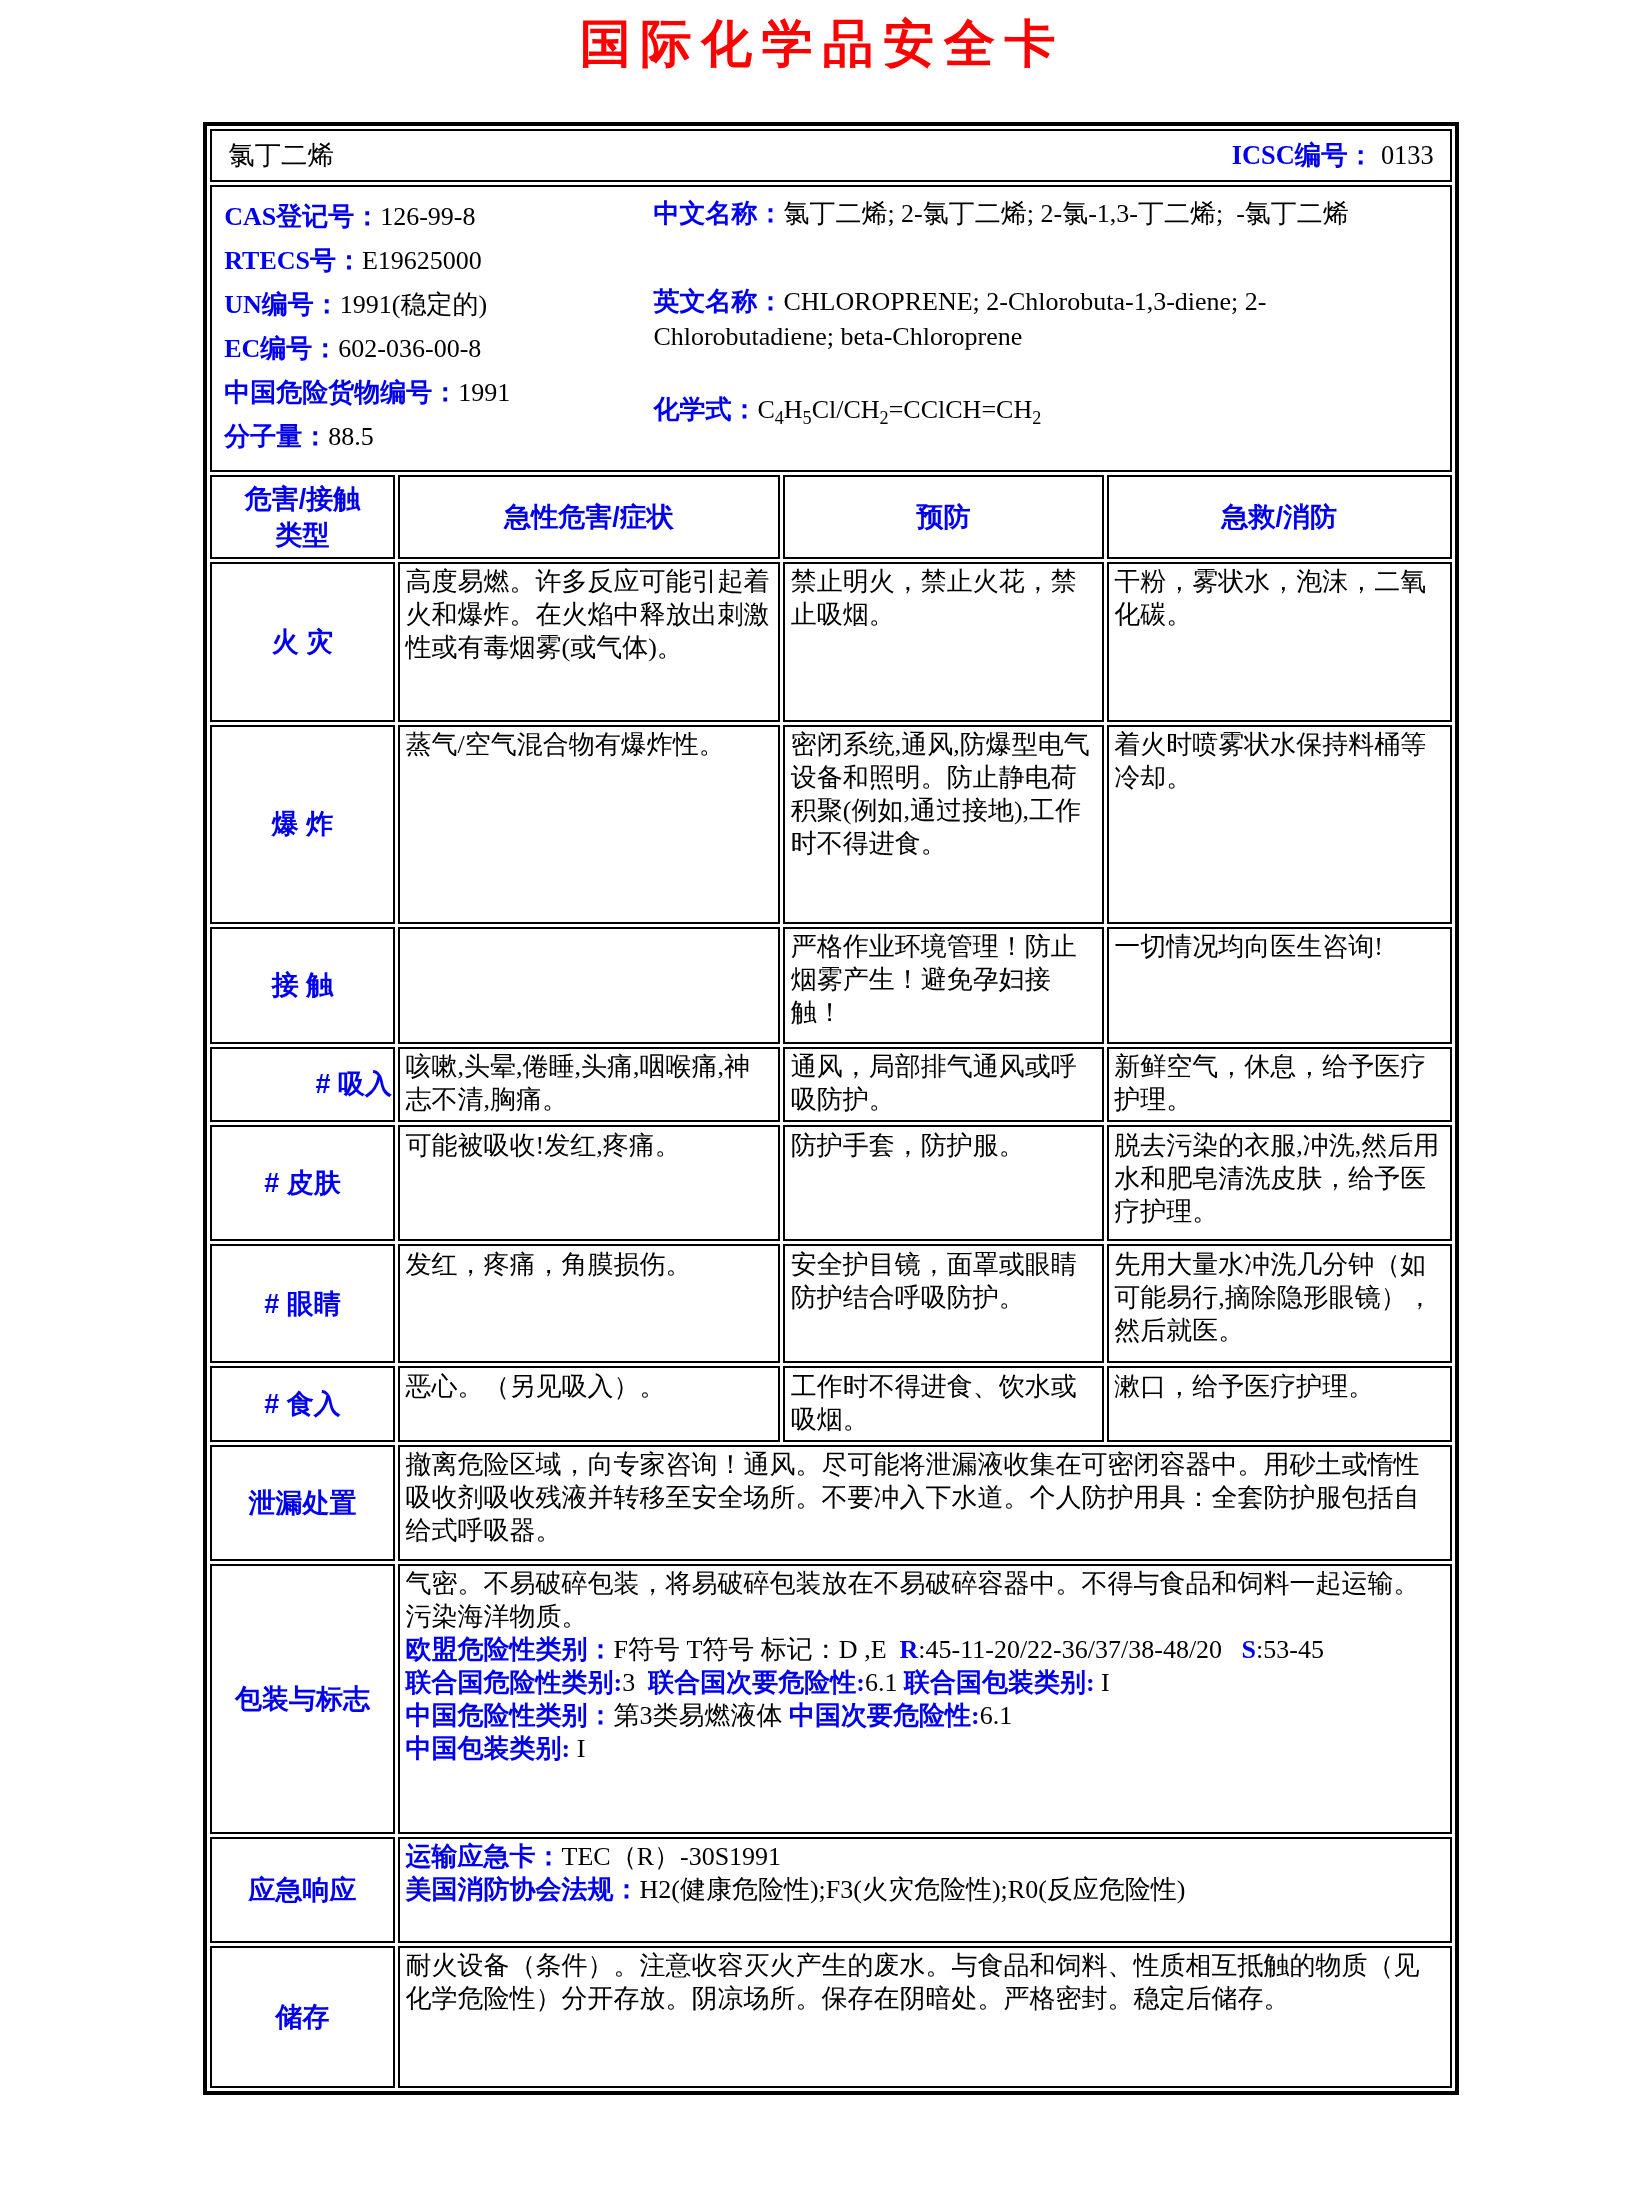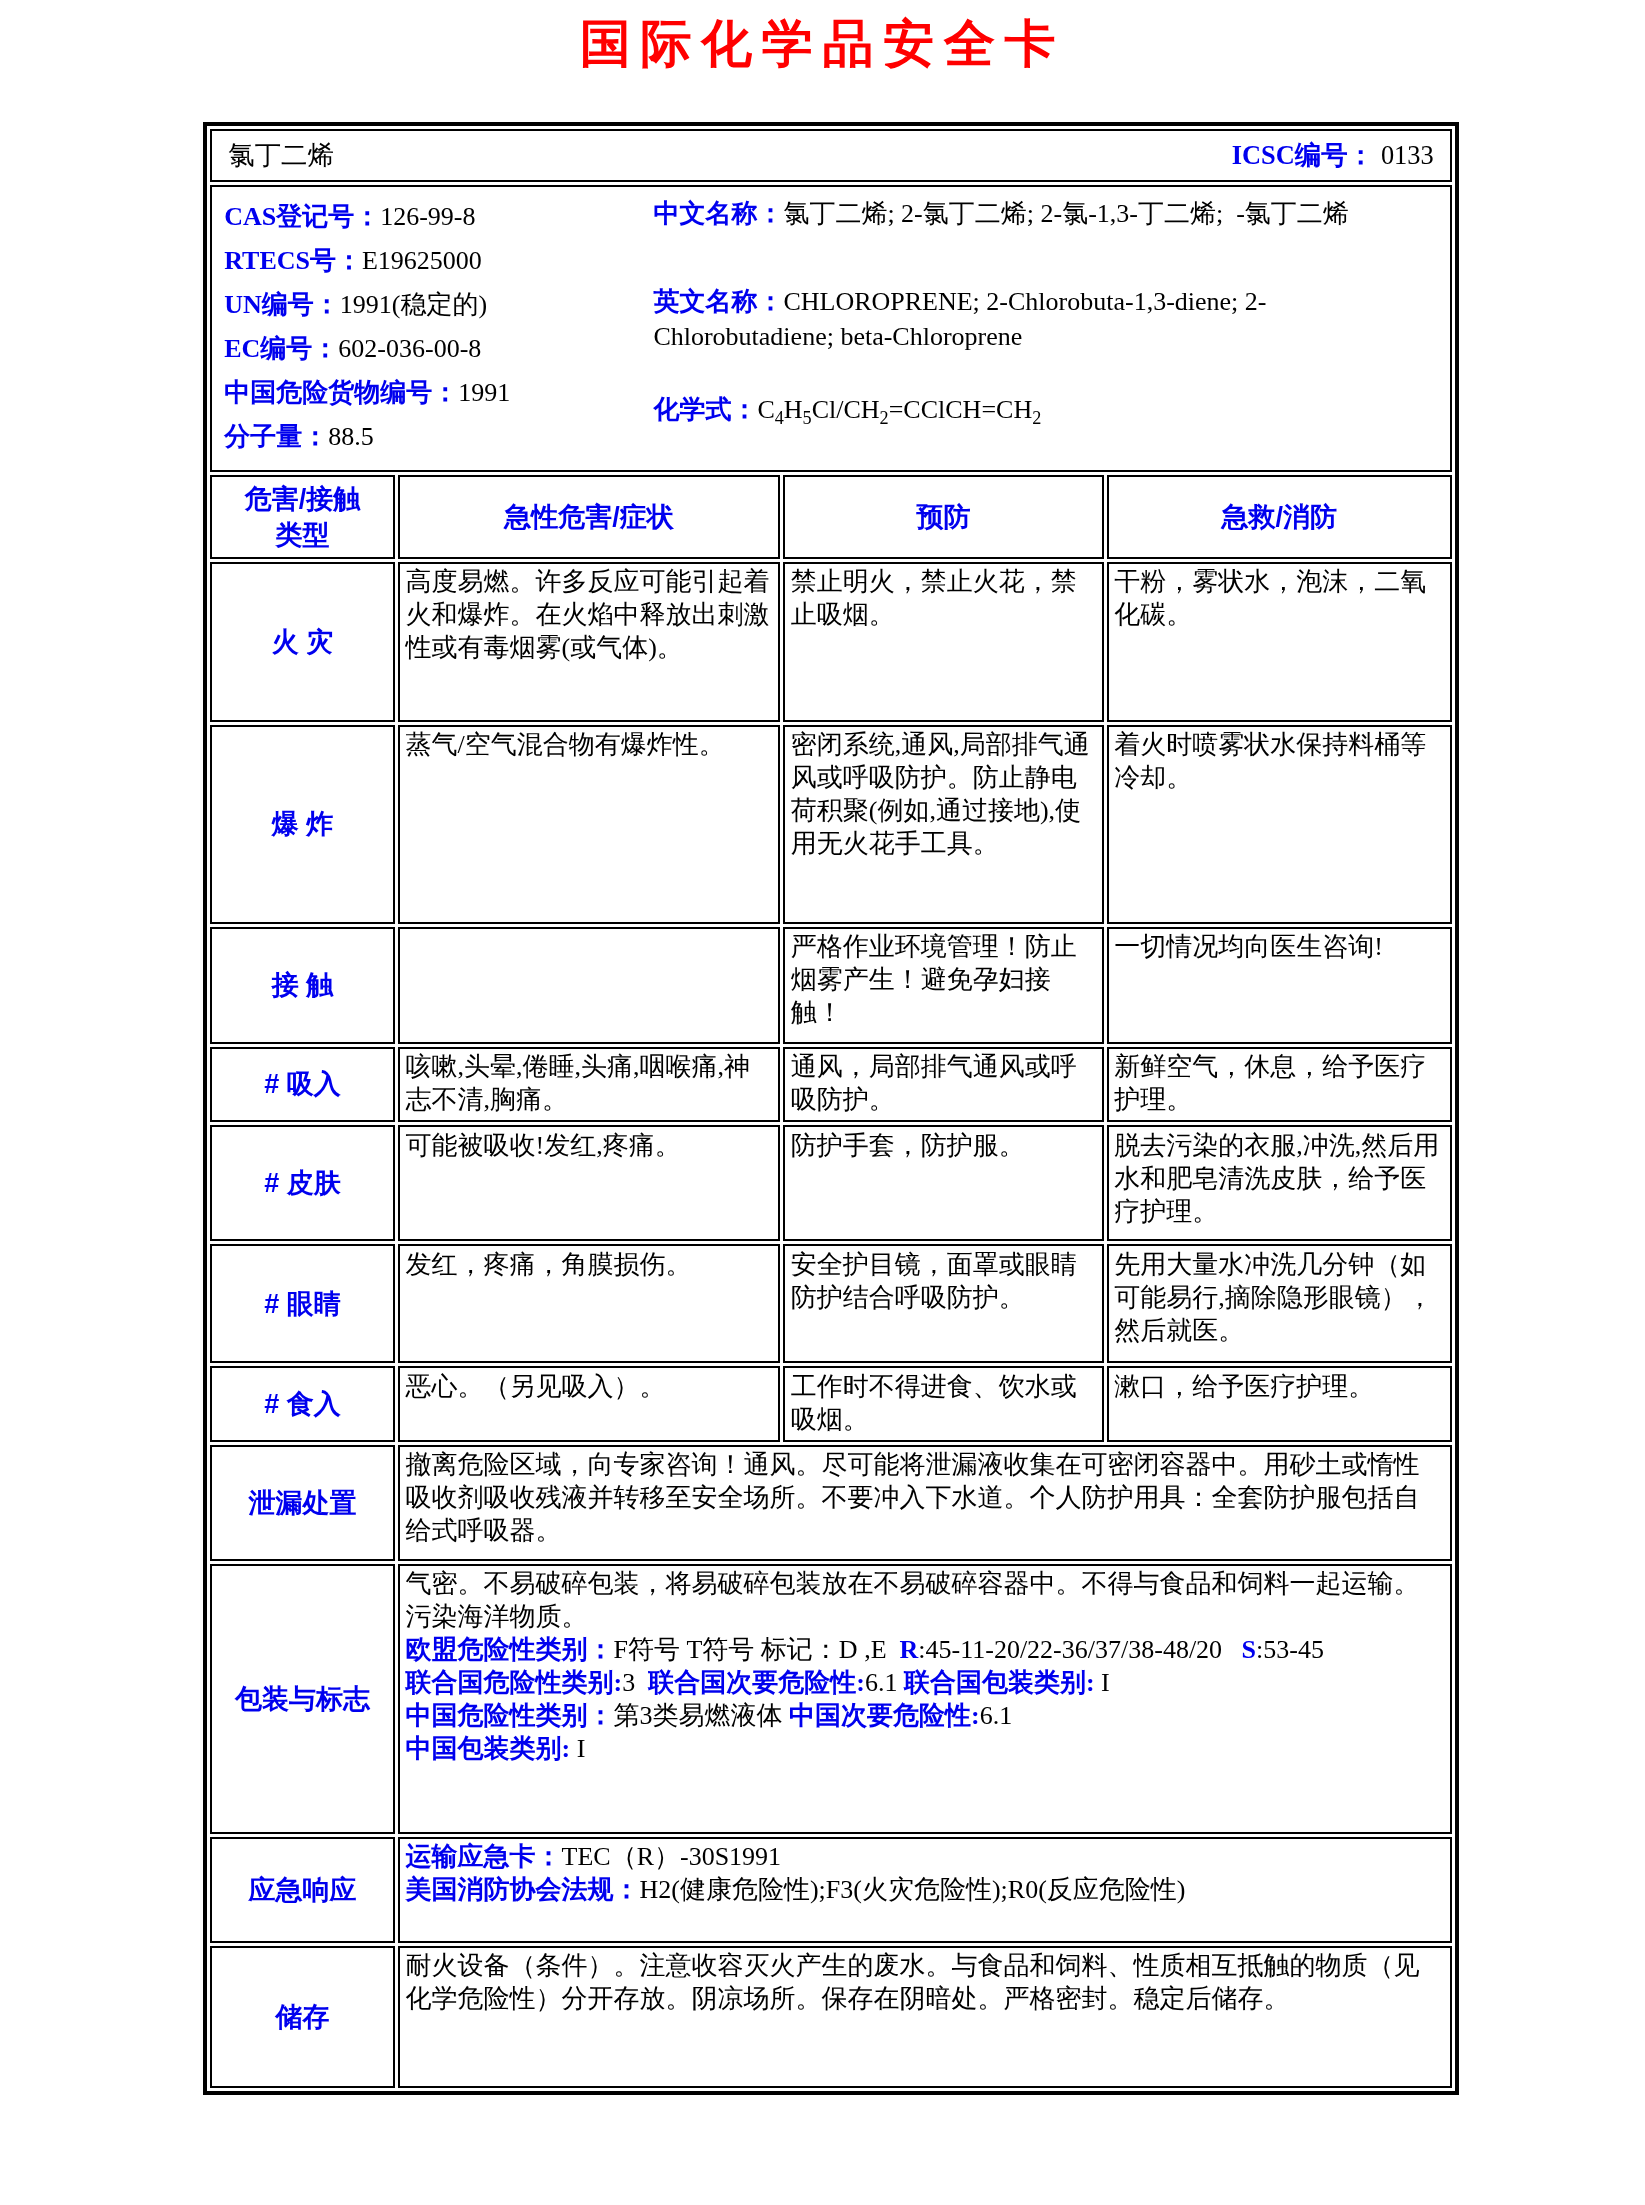--- a/index.html
+++ b/index.html
@@ -99,38 +99,38 @@
           <td class="ct">
             <div class="line"><span>干粉，雾状水，泡沫，二氧化碳。</span></div>
           </td>
         </tr>
         <tr>
           <td class="lbl" style="height: 193px;">爆 炸</td>
           <td class="ct">
             <div class="line"><span>蒸气/空气混合物有爆炸性。</span></div>
           </td>
           <td class="ct">
-            <div class="line"><span>密闭系统,通风,局部排气通风或呼吸防护。防止静电荷积聚(例如,通过接地),使用无火花手工具。</span></div>
+            <div class="line"><span>密闭系统,通风,防爆型电气设备和照明。防止静电荷积聚(例如,通过接地),工作时不得进食。</span></div>
           </td>
           <td class="ct">
             <div class="line"><span>着火时喷雾状水保持料桶等冷却。</span></div>
           </td>
         </tr>
         <tr>
           <td class="lbl" style="height: 111px;">接 触</td>
           <td class="ct"></td>
           <td class="ct">
             <div class="line"><span>严格作业环境管理！防止烟雾产生！避免孕妇接触！</span></div>
           </td>
           <td class="ct">
             <div class="line"><span>一切情况均向医生咨询!</span></div>
           </td>
         </tr>
         <tr>
-          <td class="lbl" style="height: 69px;"># 吸入</td>
+          <td class="lbl" style="height: 69px; text-align: right;"># 吸入</td>
           <td class="ct">
             <div class="line"><span>咳嗽,头晕,倦睡,头痛,咽喉痛,神志不清,胸痛。</span></div>
           </td>
           <td class="ct">
             <div class="line"><span>通风，局部排气通风或呼吸防护。</span></div>
           </td>
           <td class="ct">
             <div class="line"><span>新鲜空气，休息，给予医疗护理。</span></div>
           </td>
         </tr>

